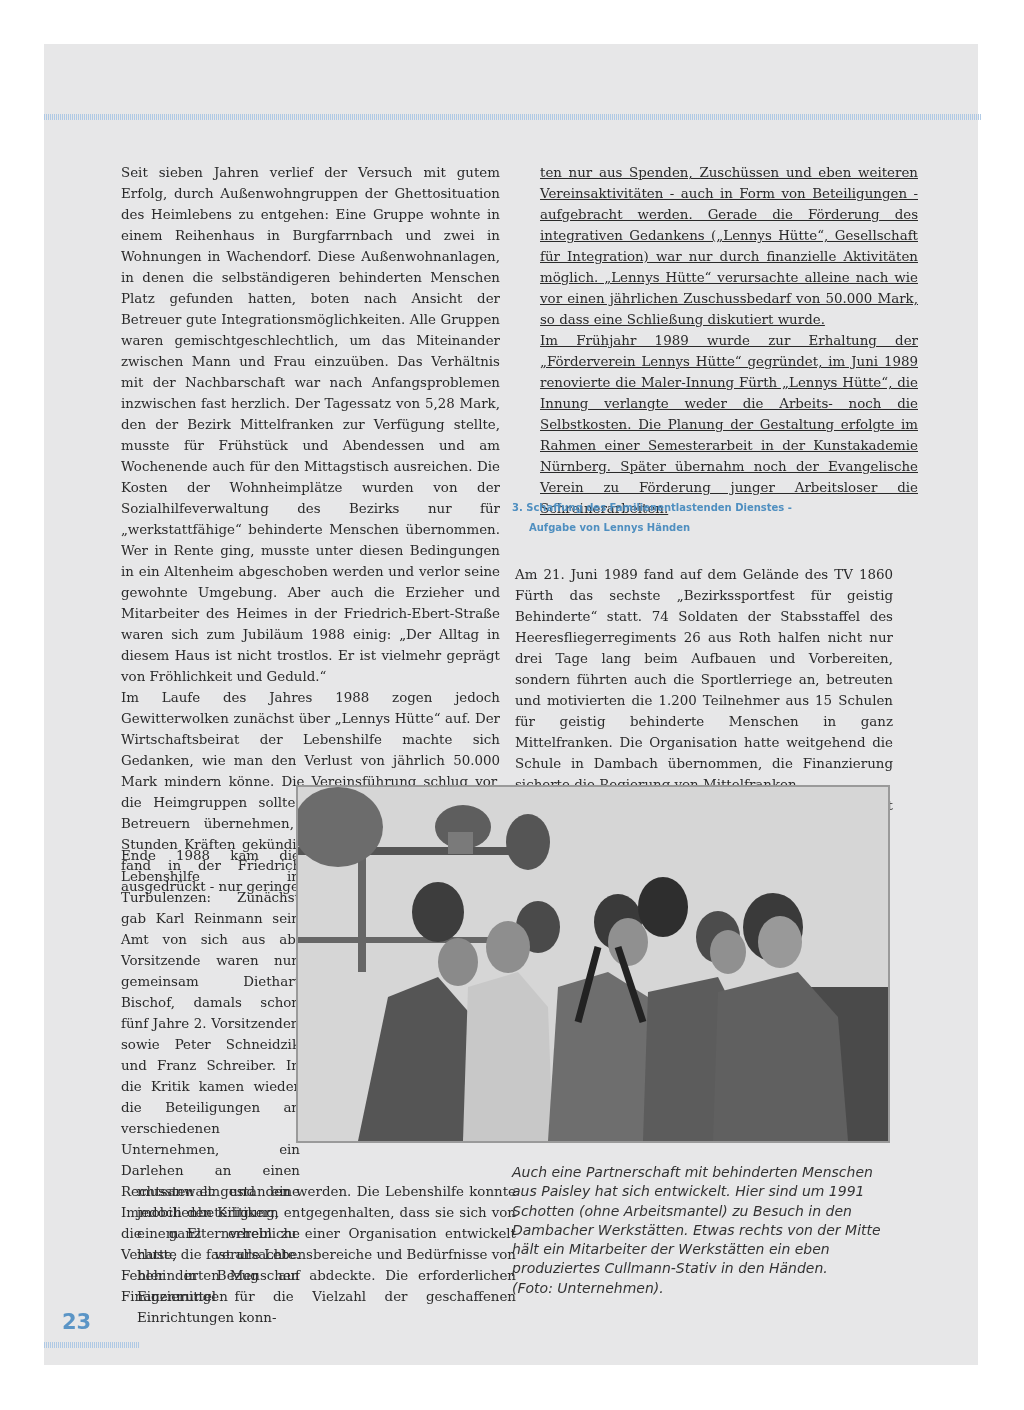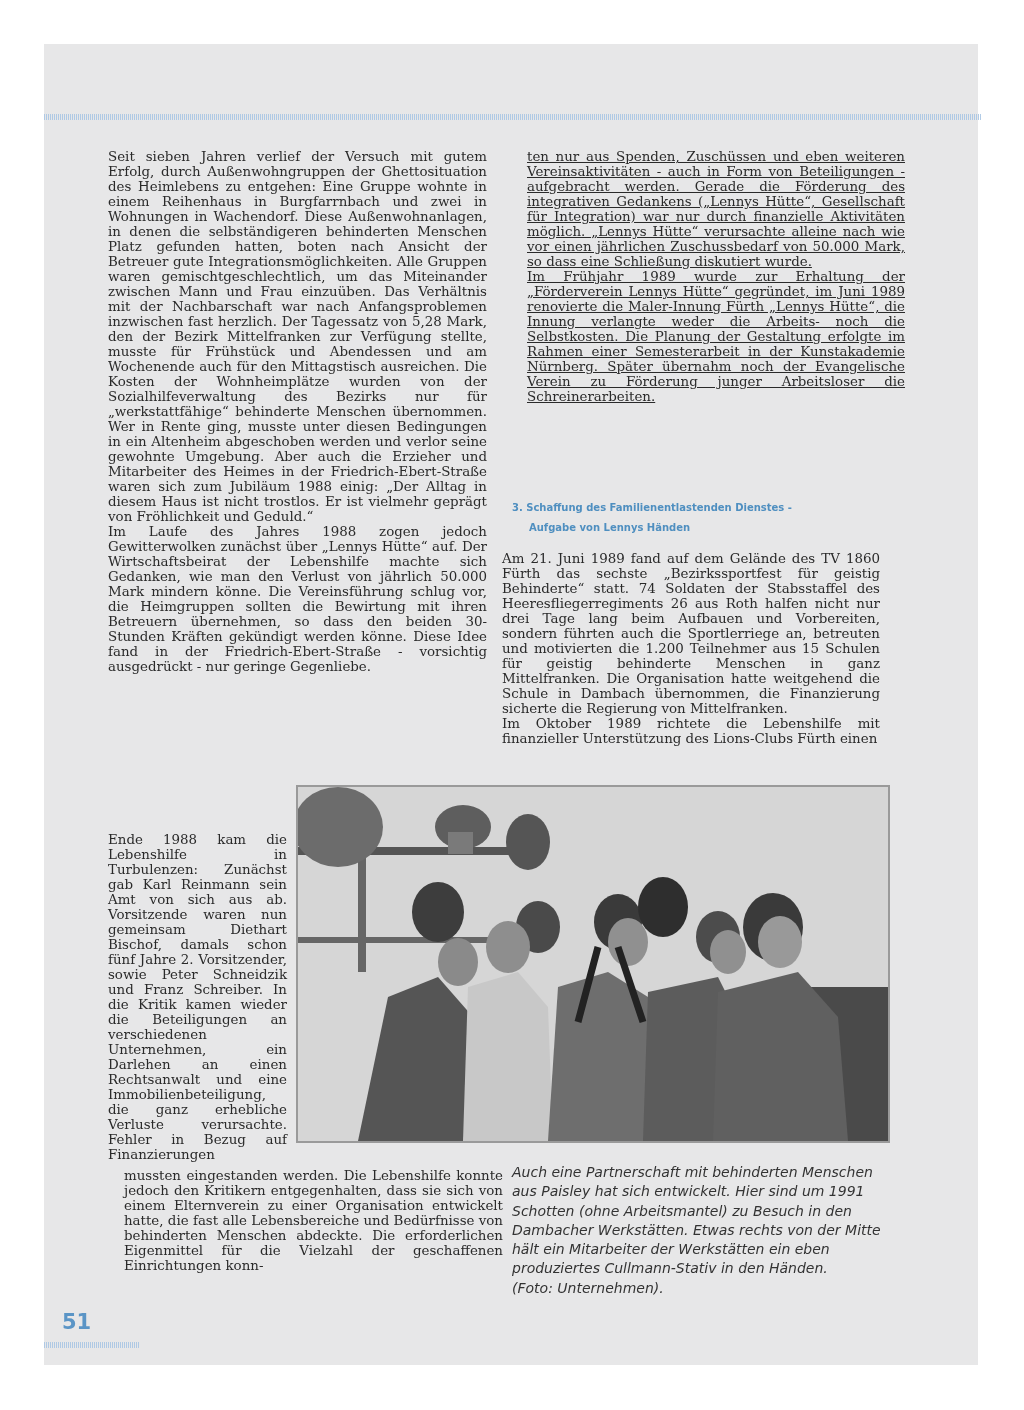--- a/index.html
+++ b/index.html
@@ -10,22 +10,22 @@
     }
     .rule {
       position: absolute; height: 6px;
       background: repeating-linear-gradient(90deg, #a9c6e4 0 1px, transparent 1px 2px);
       opacity: 0.9;
     }
     .rule-top { left: 44px; top: 114px; width: 938px; }
     .rule-bottom { left: 44px; top: 1342px; width: 95px; }
     .body-text {
       font-family: "DejaVu Serif", "Liberation Serif", serif;
-      font-size: 13.4px; line-height: 15px; color: #2a2a2a;
-      text-align: justify; margin: 3px;
+      font-size: 13.4px; line-height: 21px; color: #2a2a2a;
+      text-align: justify; margin: 16px;
     }
     .body-text p { margin: 0; }
     .col-left { position: absolute; left: 105px; top: 146px; width: 379px; }
     .col-right { position: absolute; left: 524px; top: 146px; width: 378px; text-decoration: underline; }
     .heading {
       position: absolute; left: 512px; top: 498px; width: 380px;
       font-family: "DejaVu Sans", "Liberation Sans", sans-serif;
       font-weight: bold; font-size: 10px; line-height: 19.5px;
       color: #4f8fc0; margin: 0;
     }
@@ -114,14 +114,14 @@
 
 <div class="body-text col-bottom">
   <p>mussten eingestanden werden. Die Lebenshilfe konnte jedoch den Kritikern entgegenhalten, dass sie sich von einem Elternverein zu einer Organisation entwickelt hatte, die fast alle Lebensbereiche und Bedürfnisse von behinderten Menschen abdeckte. Die erforderlichen Eigenmittel für die Vielzahl der geschaffenen Einrichtungen konn-</p>
 </div>
 
 <div class="caption">
   <span>Auch eine Partnerschaft mit behinderten Menschen aus Paisley hat sich entwickelt. Hier sind um 1991 Schotten (ohne Arbeitsmantel) zu Besuch in den Dambacher Werkstätten. Etwas rechts von der Mitte hält ein Mitarbeiter der Werkstätten ein eben produziertes Cullmann-Stativ in den Händen.</span><br>
   <span>(Foto: Unternehmen).</span>
 </div>
 
-<div class="page-number">51</div>
+<div class="page-number">23</div>
 <div class="rule rule-bottom"></div>
 
 </body></html>

